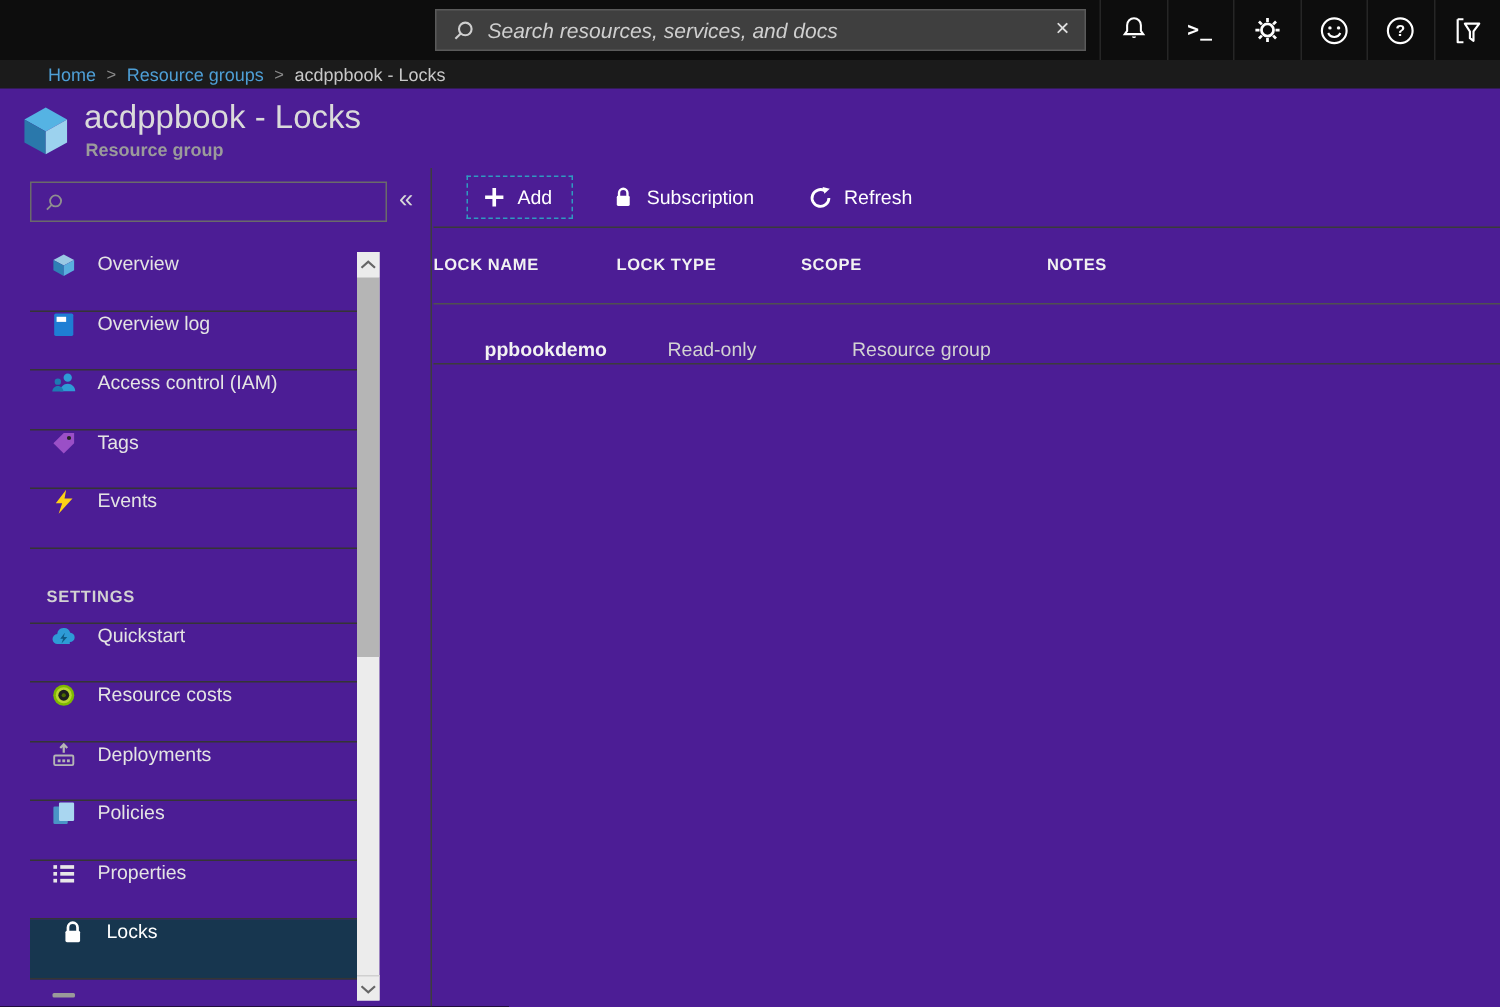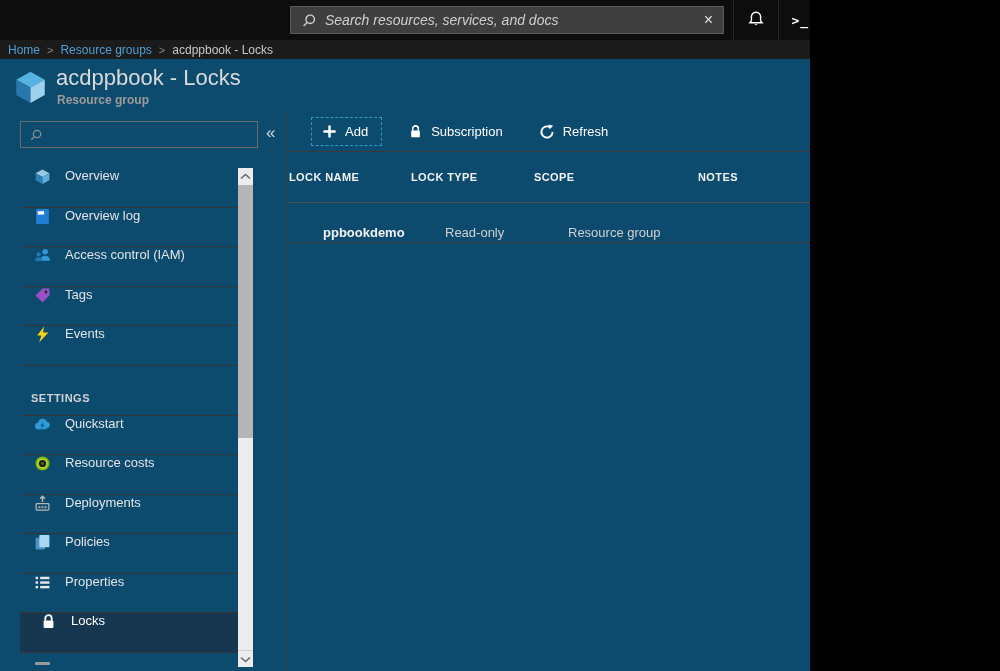--- a/index.html
+++ b/index.html
@@ -1,19 +1,19 @@
 <!DOCTYPE html>
 <html><head>
 <meta charset="utf-8">
 <style>
   * { margin:0; padding:0; box-sizing:border-box; }
   html,body { background:#000; }
   #app {
-    position:relative; width:810px; height:671px; overflow:hidden;
-    background:#0c4a6e; font-family:"Liberation Sans", sans-serif;
+    position:relative; width:1000px; height:671px; overflow:hidden;
+    background:#4c1d95; font-family:"Liberation Sans", sans-serif;
     -webkit-font-smoothing:antialiased;
   }
 
   
   .topbar { position:absolute; left:0; top:0; width:1000px; height:40px; background:#0d0d0d; }
   .tb-search {
     position:absolute; left:290px; top:6px; width:434px; height:28px;
     background:#3f3f3f; border:1px solid #5a5a5a; display:flex; align-items:center; padding:0 10px;
   }
   .tb-search input {
@@ -25,21 +25,21 @@
   .tb-icons { position:absolute; right:0; top:0; height:40px; display:flex; }
   .tb-icon {
     width:44.5px; height:40px; display:flex; align-items:center; justify-content:center;
     border-left:1px solid #262626; cursor:pointer;
   }
   .tb-shell { color:#fff; font-family:"DejaVu Sans Mono", monospace; font-size:13px; font-weight:bold; letter-spacing:1px; }
 
   
   .breadcrumb {
     position:absolute; left:0; top:40px; width:1000px; height:19px; background:#1b1b1b;
-    display:flex; align-items:center; padding-left:8px; font-size:12px; gap:7px;
+    display:flex; align-items:center; padding-left:32px; font-size:12px; gap:7px;
   }
   .bc-link { color:#4e9fd6; cursor:pointer; }
   .bc-sep { color:#8a8a8a; font-size:11px; }
   .bc-current { color:#c8c8c8; }
 
   
   .page-header { position:absolute; left:0; top:59px; width:1000px; height:53px; }
   .ph-icon { position:absolute; left:13px; top:10px; }
   .ph-title { position:absolute; left:56px; top:6px; font-size:22px; color:#dadada; font-weight:400; }
   .ph-sub { position:absolute; left:57px; top:34px; font-size:12px; font-weight:bold; color:#9b9b9b; }

